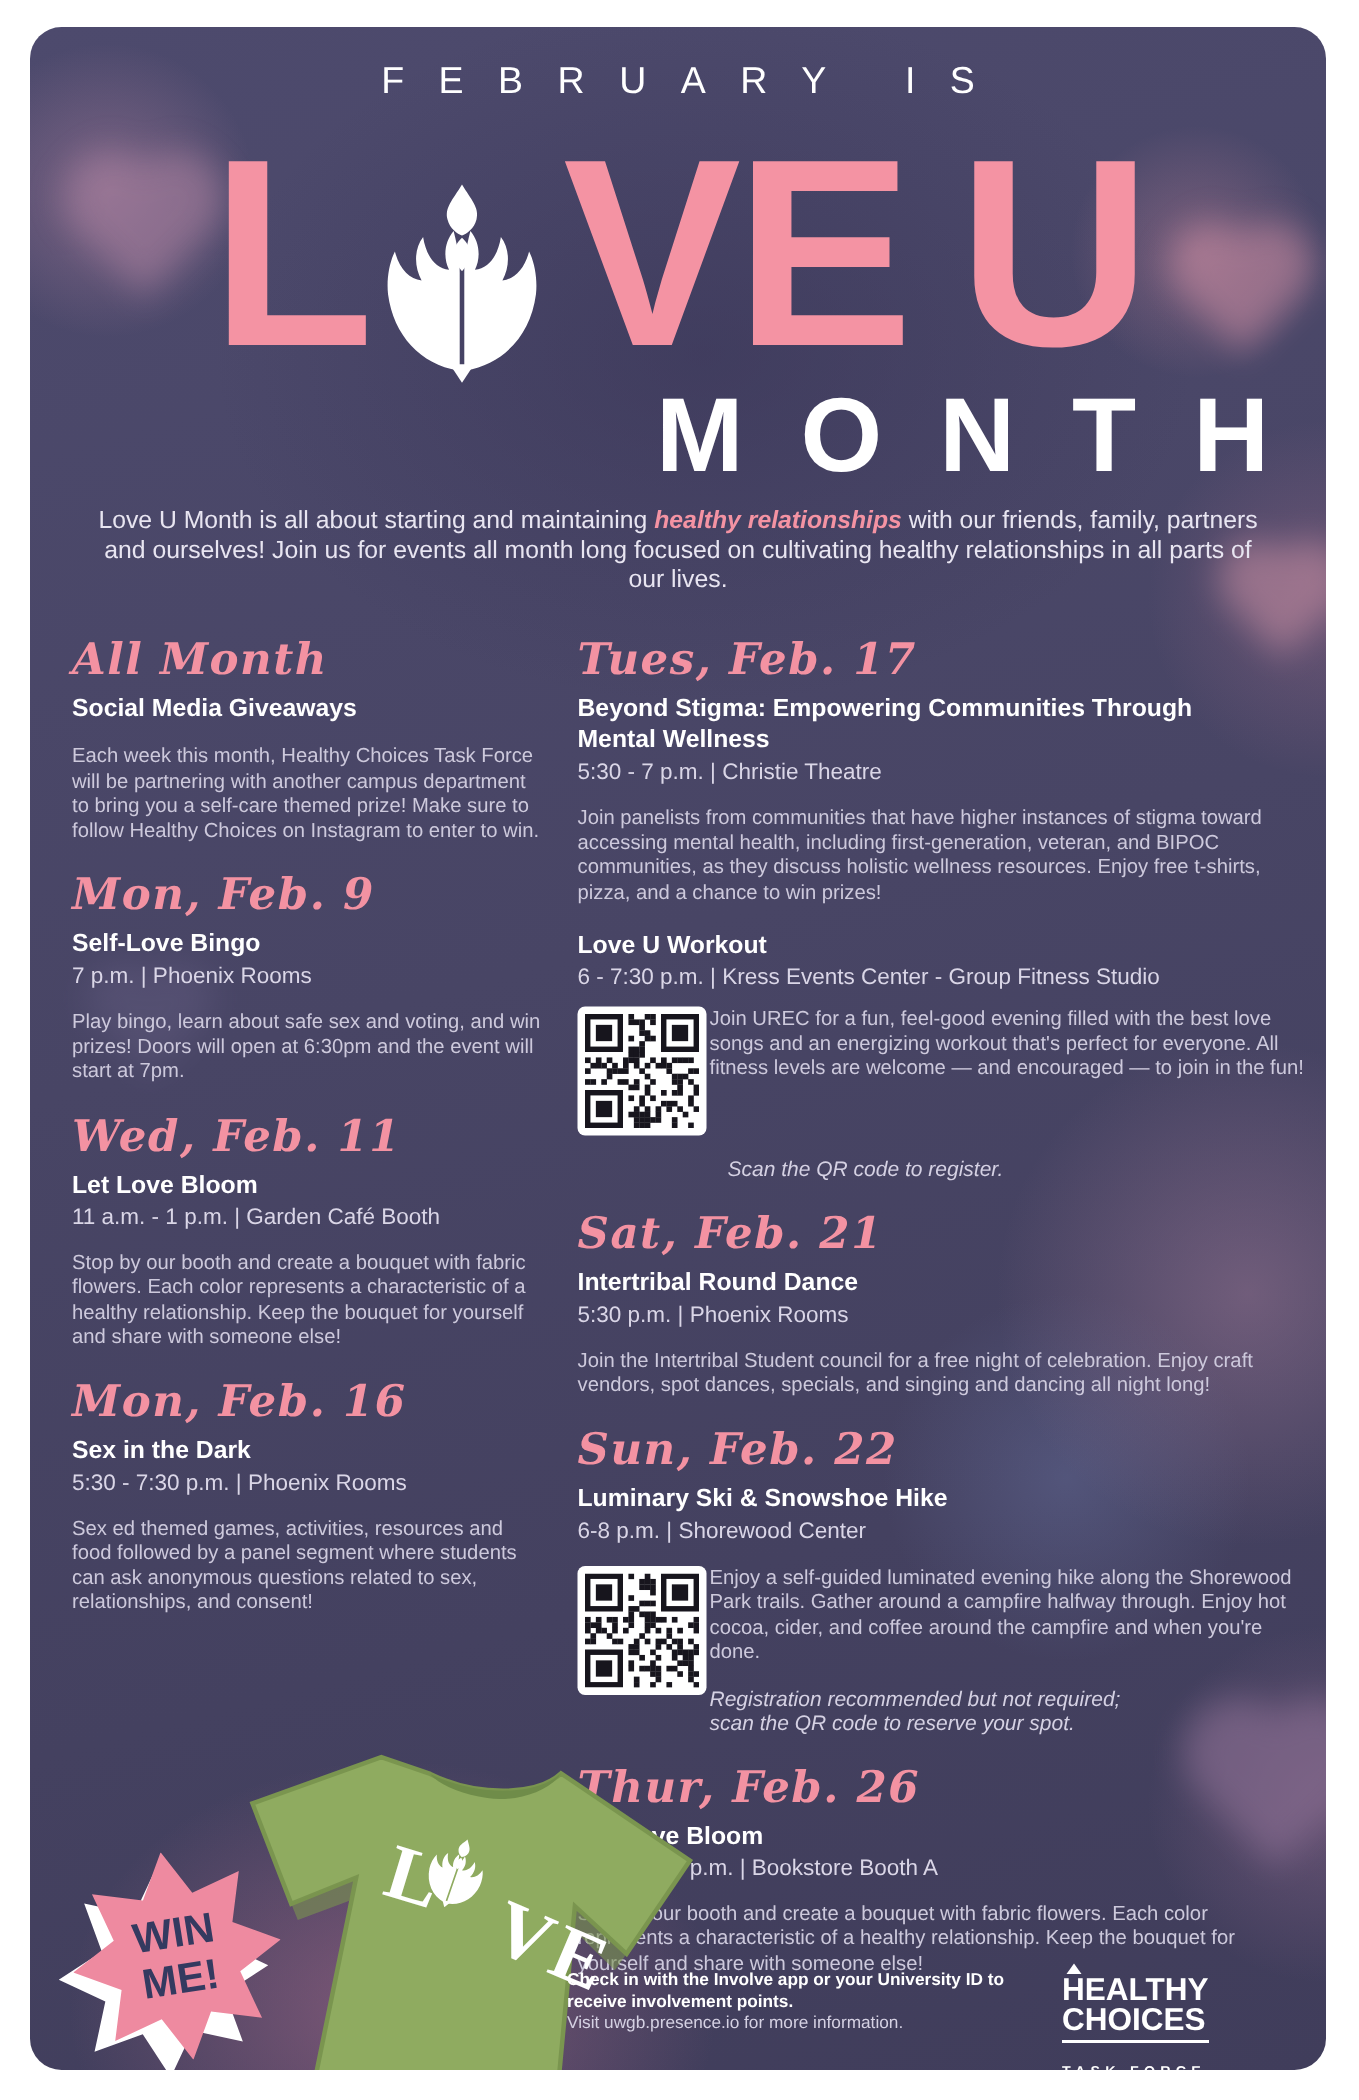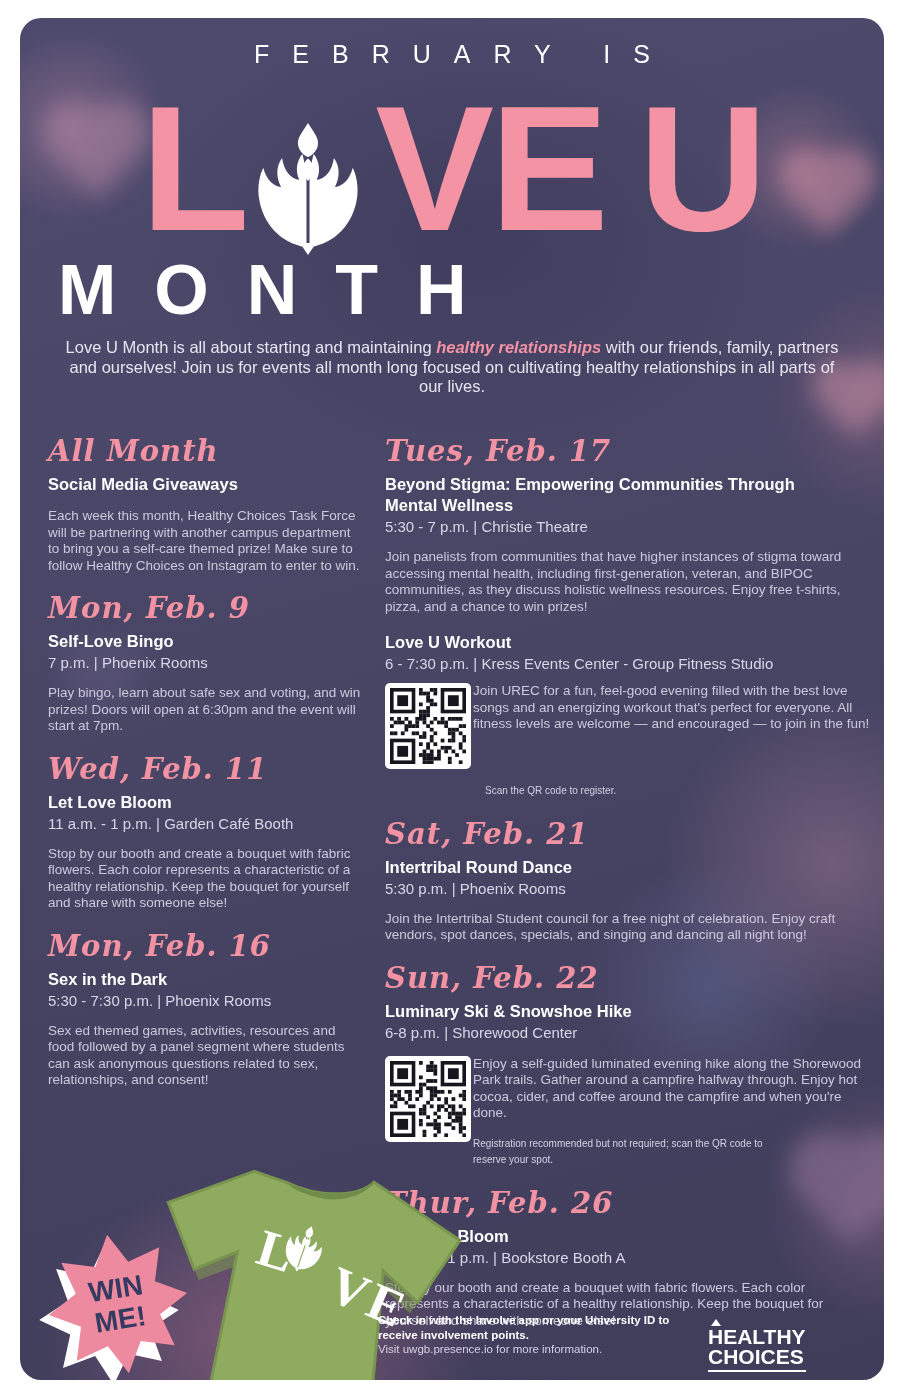--- a/index.html
+++ b/index.html
@@ -24,57 +24,57 @@
   .bheart::before{top:calc(var(--s) / -2);left:0;}
   .bheart::after{left:calc(var(--s) / 2);top:0;}
 
   .kicker{position:absolute;top:22px;left:0;width:100%;text-align:center;color:#ffffff;
     font-size:25px;letter-spacing:23px;padding-left:23px;box-sizing:border-box;font-weight:400;}
   .loveu{position:absolute;top:62px;left:0;width:100%;display:flex;justify-content:center;
     align-items:flex-end;color:#F493A3;font-weight:bold;font-size:178px;line-height:1;letter-spacing:-4px;}
   .loveu .ltr{display:block;}
   .loveu .phx{width:122px;height:152px;margin:0 6px -6px 2px;}
   .loveu .sp{width:34px;}
-  .bigmonth{position:absolute;top:232px;left:0;width:100%;text-align:left;color:#ffffff;
+  .bigmonth{position:absolute;top:232px;left:0;width:100%;text-align:right;color:#ffffff;
     font-weight:bold;font-size:70px;letter-spacing:38px;padding-left:38px;box-sizing:border-box;}
   .intro{position:absolute;top:320px;left:42px;width:780px;text-align:center;color:#E8E5F1;
     font-size:16.5px;line-height:19.5px;}
   .intro .hl{color:#F493A3;font-weight:bold;font-style:italic;}
 
-  .col{position:absolute;top:404px;margin-top:12px;}
+  .col{position:absolute;top:404px;}
   .col-left{left:28px;width:314px;}
   .col-right{left:365px;width:486px;}
   .sdate{font-family:"DejaVu Serif", serif;font-style:italic;color:#F392A2;
     font-size:29px;line-height:34px;margin:0 0 6px 0;letter-spacing:1px;}
   .etitle{color:#ffffff;font-weight:bold;font-size:16.5px;line-height:21px;margin:0;}
   .emeta{color:#DAD6E7;font-size:15px;line-height:19px;margin:1px 0 0 0;}
   .ebody{color:#CDC9DC;font-size:13.5px;line-height:16.5px;margin:13px 0 0 0;}
   .event{margin-bottom:17px;}
   .qr-row{display:flex;gap:2px;margin-top:10px;}
   .qr{width:86px;height:86px;background:#ffffff;border-radius:5px;padding:5px;box-sizing:border-box;flex:none;}
   .qr svg{display:block;width:100%;height:100%;}
   .qr-text{flex:1;}
   .qr-text .ebody{margin-top:0;}
-  .note{color:#D5D1E3;font-size:10px;line-height:16.5px;margin:14px 0 0 100px;}
+  .note{color:#D5D1E3;font-style:italic;font-size:14px;line-height:16.5px;margin:14px 0 0 100px;}
   .note.inrow{margin-left:0;}
 
   
   .shirt{position:absolute;left:82px;top:1128px;width:400px;height:240px;}
   
   .badge{position:absolute;left:28px;top:1216px;width:140px;height:140px;}
   .star{position:absolute;inset:0;clip-path:polygon(50% 0%,61.9% 21.4%,85.4% 14.6%,78.6% 38.1%,100% 50%,78.6% 61.9%,85.4% 85.4%,61.9% 78.6%,50% 100%,38.1% 78.6%,14.6% 85.4%,21.4% 61.9%,0% 50%,21.4% 38.1%,14.6% 14.6%,38.1% 21.4%);}
   .star-shadow{background:#ffffff;transform:translate(-9px,11px) rotate(-4deg);}
   .star-pink{background:#EE8AA0;transform:rotate(-9deg);display:flex;flex-direction:column;
     align-items:center;justify-content:center;color:#343A60;font-weight:bold;font-size:28px;line-height:31px;}
 
   
   .footer{position:absolute;left:358px;top:1295px;width:500px;display:flex;gap:28px;align-items:flex-start;}
   .f-text{width:302px;color:#D5D1E3;font-size:11.5px;line-height:14.5px;}
   .f-text .fb{color:#ffffff;font-weight:bold;}
-  .hc-logo{color:#ffffff;text-align:left;margin-top:14px;position:relative;flex:none;}
+  .hc-logo{color:#ffffff;text-align:left;margin-top:4px;position:relative;flex:none;}
   .hc-logo .big{font-weight:bold;font-size:21px;line-height:20px;letter-spacing:0;display:block;}
   .hc-logo .tf{display:block;border-top:2px solid #ffffff;margin-top:3px;padding-top:14px;
     font-size:9.5px;letter-spacing:3.5px;font-weight:bold;}
   .hc-arrow{position:absolute;top:-8px;left:3px;width:0;height:0;
     border-left:5px solid transparent;border-right:5px solid transparent;border-bottom:7px solid #ffffff;}
   .uwgb-logo{color:#ffffff;text-align:center;flex:none;margin-top:2px;}
   .uwgb-logo .phx2{width:58px;height:46px;display:block;margin:0 auto 2px auto;}
   .uwgb-logo .u1{font-family:"Liberation Serif", serif;font-variant:small-caps;font-size:9.5px;
     letter-spacing:1px;display:block;border-bottom:1px solid rgba(255,255,255,.0);}
   .uwgb-logo .u2{font-family:"Liberation Serif", serif;font-size:19px;letter-spacing:1.5px;display:block;}

